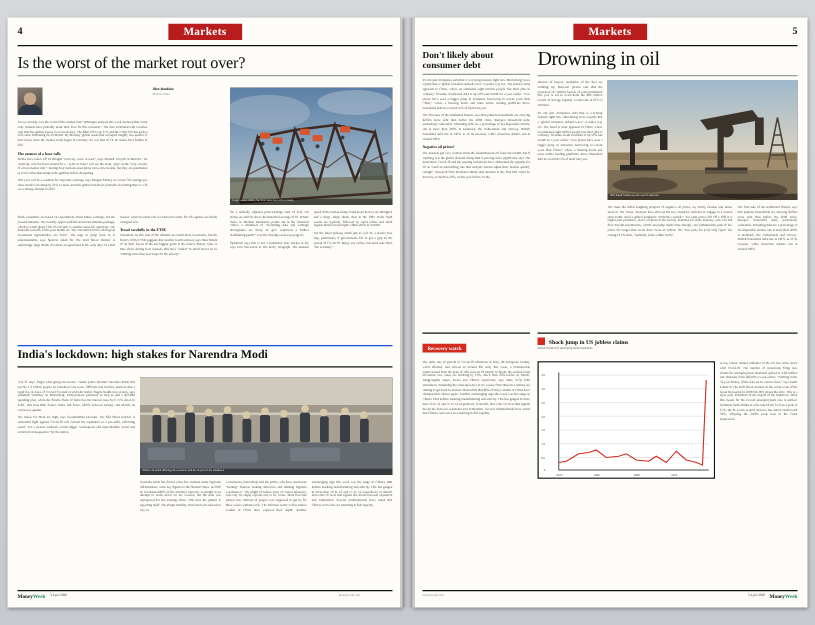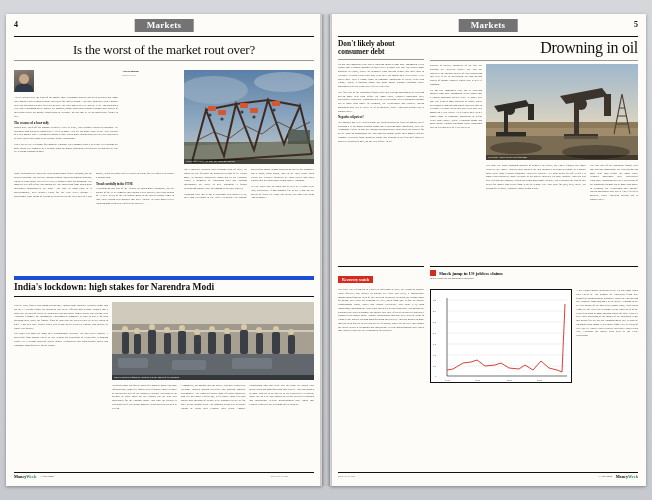--- a/index.html
+++ b/index.html
@@ -22,21 +22,21 @@
   .gutter{
     position:absolute;left:320px;top:14px;width:12px;height:472px;
     background:linear-gradient(90deg,rgba(0,0,0,.22),rgba(0,0,0,.03) 45%,rgba(0,0,0,.03) 55%,rgba(0,0,0,.22));
   }
   
   .masthead{
     position:relative;height:16px;border-bottom:1px solid #111;margin:6px 8px 0 8px;
   }
   .mast-title{
     position:absolute;left:50%;transform:translateX(-50%);
-    top:-1px;background:#737373;color:#fff;font-family:"Liberation Serif",serif;
+    top:-1px;background:#b91c1c;color:#fff;font-family:"Liberation Serif",serif;
     font-weight:bold;font-size:9px;letter-spacing:.3px;padding:1px 12px 2px 12px;
   }
   .pagenum{
     position:absolute;top:0px;font-size:8px;font-weight:bold;color:#111;
   }
   .pagenum.l{left:0;}
   .pagenum.r{right:0;}
   
   .headline{
     font-family:"Liberation Serif",serif;font-weight:normal;color:#111;line-height:1.0;
@@ -84,35 +84,35 @@
   .foot-brand.r{left:auto;right:0;}
   .site{font-size:2.5px;color:#777;}
   
   .chartbox{border:1px solid #111;background:#fff;}
   .chart-title{font-size:4.6px;font-weight:bold;color:#111;}
   .chart-sub{font-size:2.6px;color:#444;}
   .axis-lab{font-size:2.2px;fill:#555;}
   
   .strap{background:#d42b1f;color:#fff;font-weight:bold;}
   
-  .band-rule{border-top:4px solid #1d4ed8;border-bottom:1px solid #111;}
+  .band-rule{border-top:1px solid #1d4ed8;border-bottom:1px solid #111;}
 </style>
 </head>
 <body>
 
 <div class="spread">
 
   <div class="page left">
 
     <div class="masthead">
       <span class="pagenum l">4</span>
       <span class="mast-title">Markets</span>
     </div>
 
-    <div style="margin:6px 8px 0 8px;text-align:center;">
+    <div style="margin:6px 8px 0 8px;">
       <div class="headline" style="font-size:13px;letter-spacing:-.2px;">Is the worst of the market rout over?</div>
       <div class="thinrule" style="margin-top:4px;"></div>
     </div>
 
     <div style="position:absolute;left:8px;top:56px;width:46px;">
       <div class="avatar"></div>
     </div>
     <div style="position:absolute;left:116px;top:56px;width:60px;text-align:left;" class="byline">
       <b>Alex Rankine</b>
       <i>Markets editor</i>
@@ -260,21 +260,21 @@
       <div class="thinrule" style="margin:3px 0 3px 0;"></div>
       <div class="col-text" style="height:190px;overflow:hidden;">
         <p>It's not just companies debt that is worrying markets right now. Bloomberg News reports that a "global consumer default wave" is under way too. The trend is most apparent in China, where an estimated eight million people lost their jobs in February. Overdue credit card debt is up 50% last month on a year earlier. "Few places have seen a bigger jump in consumer borrowing in recent years than China," where a housing boom and mass online lending platforms drove household debt to a record 55% of GDP last year.</p>
         <p>The first take of the traditional finance says that patterns households are carrying $233m more debt than before the 2008 crisis, Europe's household debt, particularly vulnerable. Mounting debt are a percentage of net disposable income sits at more than 200% in Denmark, the Netherlands and Norway. British household debt sits at 141% as of its measure, while American debtors run at around 106%.</p>
         <div class="subhead">Negative oil prices?</div>
         <p>The markets got very excited about the Saudi/Russian oil feud last month, but if anything it is the global demand slump that is proving more significant, says The Economist. Covid-19 and the ensuing lockdowns have obliterated the appetite for oil as "such an astonishing rate that analysts cannot adjust their models quickly enough". Research from Bernstein thinks that demand in the first half could be down by as much as 20%, on the year before. In the</p>
       </div>
     </div>
 
     <div style="position:absolute;left:100px;top:26px;width:208px;">
-      <div class="headline" style="font-size:16px;letter-spacing:-.3px;text-align:right;">Drowning in oil</div>
+      <div class="headline" style="font-size:16px;letter-spacing:-.3px;">Drowning in oil</div>
       <div class="thinrule" style="margin-top:4px;"></div>
     </div>
 
     <div class="photo" style="position:absolute;left:156px;top:50px;width:152px;height:96px;">
       <svg width="152" height="96" viewBox="0 0 152 96">
         <defs>
           <linearGradient id="sky2" x1="0" y1="0" x2="0" y2="1">
             <stop offset="0%" stop-color="#9fb8cc"></stop>
               <stop offset="60%" stop-color="#d8d2c2"></stop>
               <stop offset="100%" stop-color="#b9a98d"></stop>

